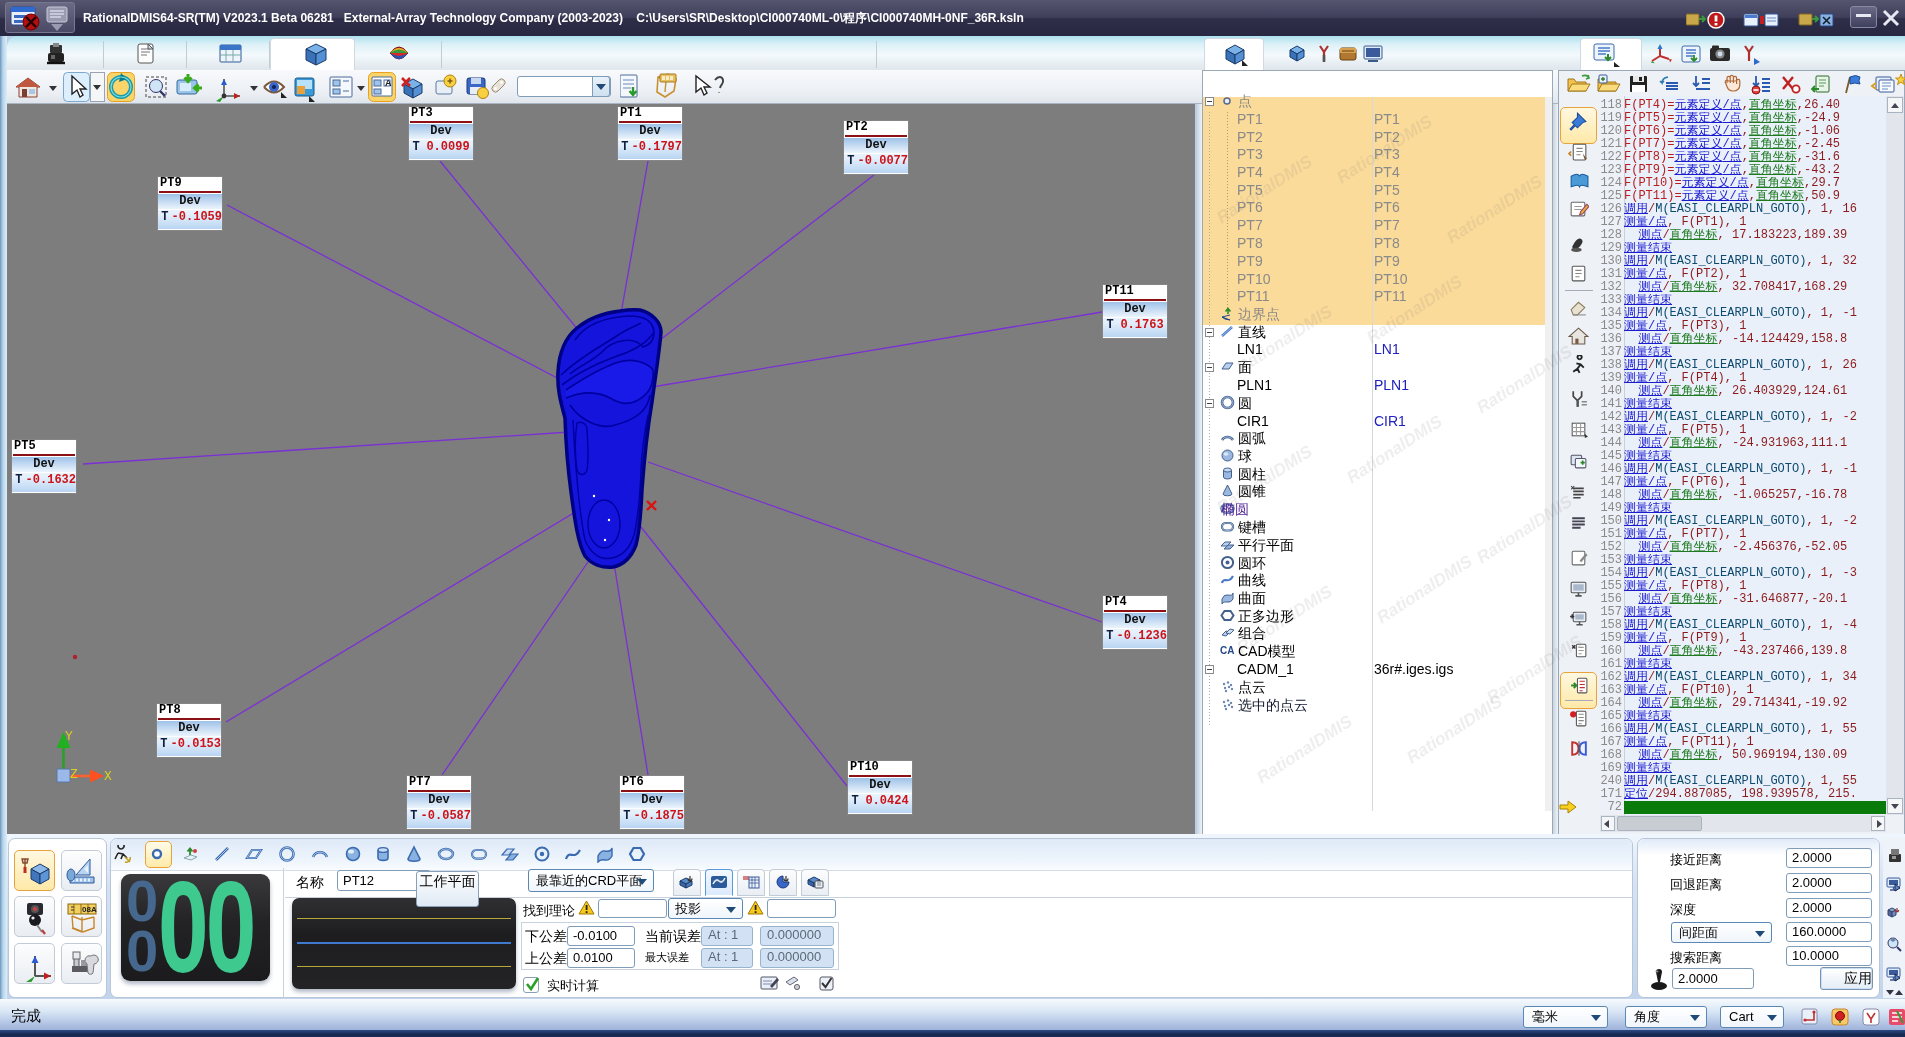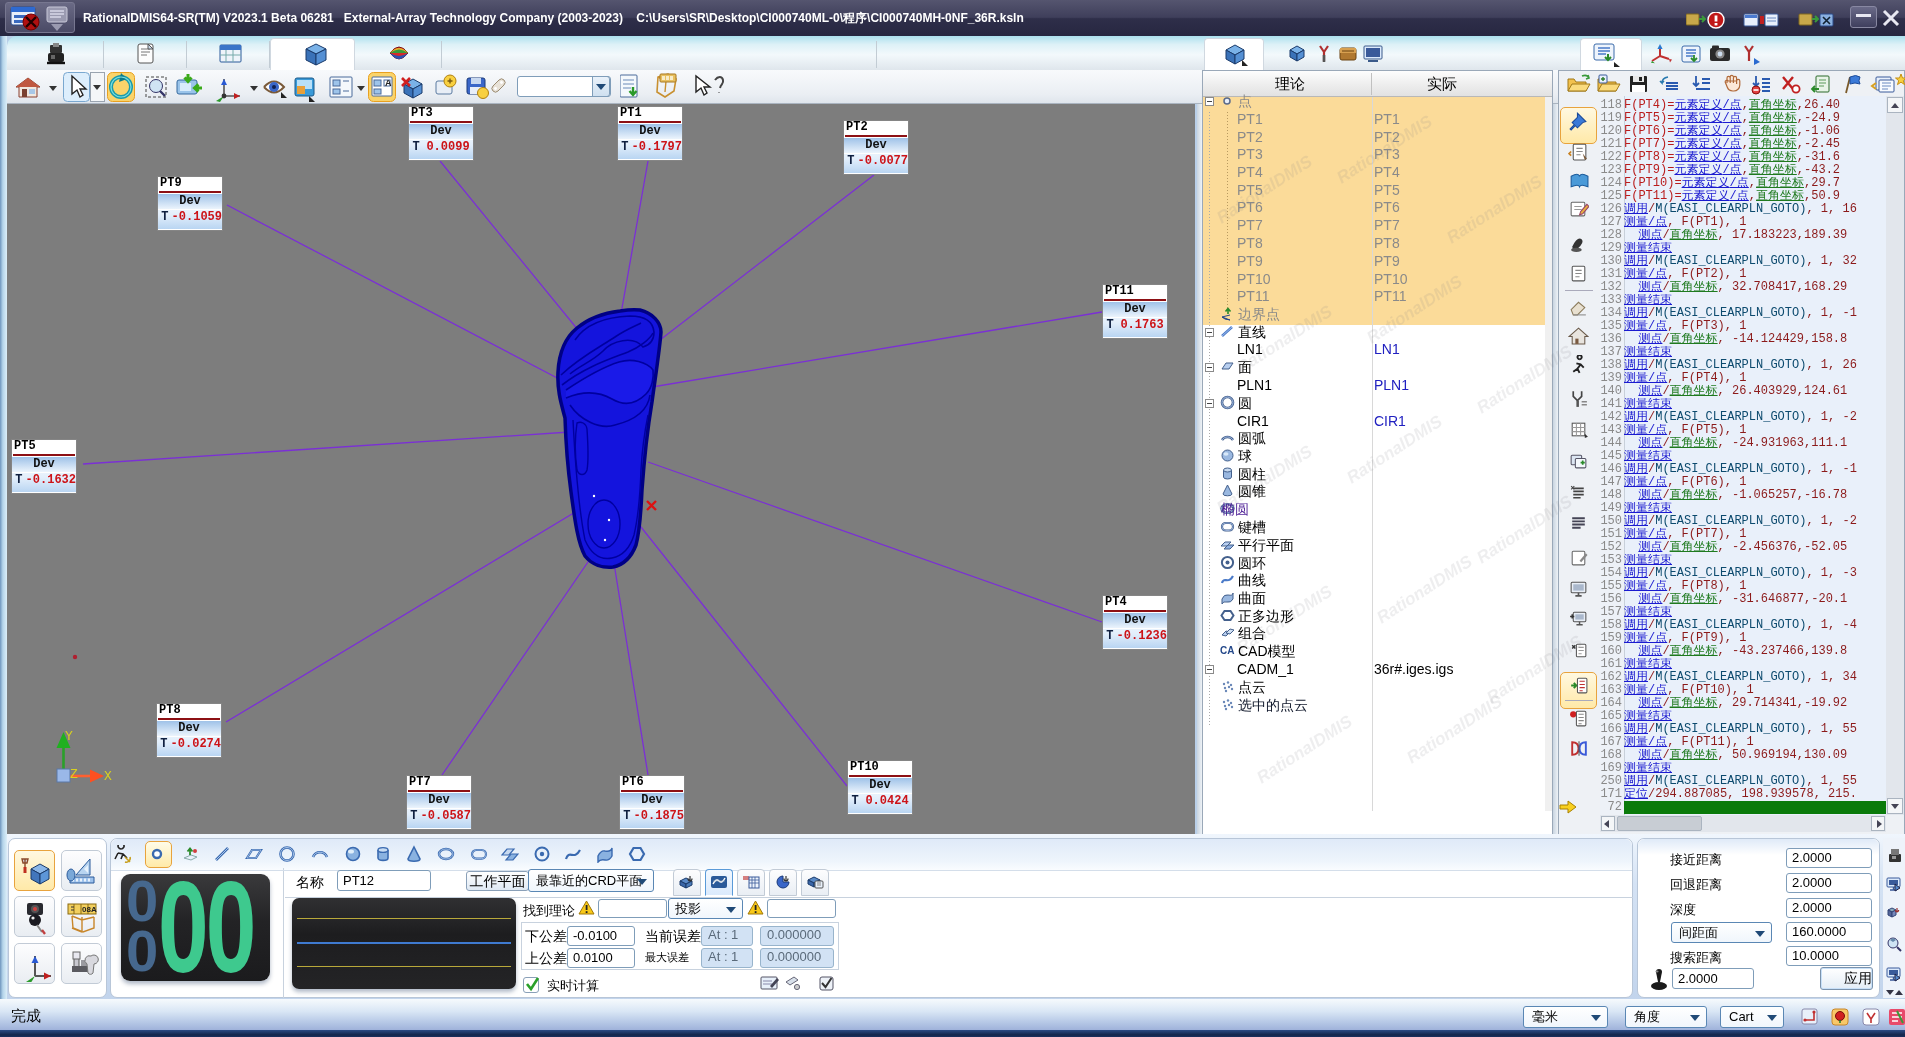--- a/index.html
+++ b/index.html
@@ -341,21 +341,21 @@
       </div>
     </div>
   </div>
 <div class="ptb" style="left:156px;top:703px">
     <div class="h">PT8</div>
     <div class="r"></div>
     <div class="b">
       <div class="d">Dev</div>
       <div class="vr">
         <span class="vt">T</span>
-        <span class="vv">-0.0274</span>
+        <span class="vv">-0.0153</span>
       </div>
     </div>
   </div>
 <div class="ptb" style="left:406px;top:775px">
     <div class="h">PT7</div>
     <div class="r"></div>
     <div class="b">
       <div class="d">Dev</div>
       <div class="vr">
         <span class="vt">T</span>
@@ -381,25 +381,20 @@
       <div class="d">Dev</div>
       <div class="vr">
         <span class="vt">T</span>
         <span class="vv">0.0424</span>
       </div>
     </div>
   </div>
 
 <div class="a" style="left:1197px;top:104px;width:5px;height:730px;background:linear-gradient(90deg,#c8d4e0,#eef2f6)"></div>
 <div class="a" style="left:1202px;top:70px;width:351px;height:766px;background:#fff;border:1px solid #9aa8b8;overflow:hidden">
- <div class="a" style="left:0;top:0;width:349px;height:26px;background:linear-gradient(#fdfdfd,#ececec 60%,#e2e2e2);border-bottom:1px solid #b8b8b8">
-  <div class="a" style="left:72px;top:4px;font-size:15px">理论</div>
-  <div class="a" style="left:224px;top:4px;font-size:15px">实际</div>
-  <div class="a" style="left:168px;top:2px;width:1px;height:22px;background:#c0c0c0"></div>
- </div>
  <div class="a" style="left:0;top:26px;width:342px;height:228px;background:#fbdb99"></div>
  <div class="a" style="left:169px;top:26px;width:1px;height:714px;background:#d8d8d8"></div>
  <div class="a" style="left:342px;top:26px;width:7px;height:714px;background:#f0f0f0"></div>
 </div>
 
 <div class="wm" style="left:1210px;top:180px">RationalDMIS</div>
 <div class="wm" style="left:1330px;top:140px">RationalDMIS</div>
 <div class="wm" style="left:1440px;top:200px">RationalDMIS</div>
 <div class="wm" style="left:1230px;top:330px">RationalDMIS</div>
 <div class="wm" style="left:1360px;top:300px">RationalDMIS</div>
@@ -768,21 +763,21 @@
 <div class="cl" style="top:645px"><span class="n">160</span>  <span class="kb">测点</span><span class="kr">/</span><span class="kg">直角坐标</span><span class="kr">, -43.237466,139.8</span></div>
 <div class="cl" style="top:658px"><span class="n">161</span><span class="kb">测量结束</span></div>
 <div class="cl" style="top:671px"><span class="n">162</span><span class="kb">调用</span><span class="kr">/</span><span class="kt">M(EASI_CLEARPLN_GOTO)</span><span class="kr">, 1, 34</span></div>
 <div class="cl" style="top:684px"><span class="n">163</span><span class="kb">测量</span><span class="kb">/点</span><span class="kr">, F(PT10), 1</span></div>
 <div class="cl" style="top:697px"><span class="n">164</span>  <span class="kb">测点</span><span class="kr">/</span><span class="kg">直角坐标</span><span class="kr">, 29.714341,-19.92</span></div>
 <div class="cl" style="top:710px"><span class="n">165</span><span class="kb">测量结束</span></div>
 <div class="cl" style="top:723px"><span class="n">166</span><span class="kb">调用</span><span class="kr">/</span><span class="kt">M(EASI_CLEARPLN_GOTO)</span><span class="kr">, 1, 55</span></div>
 <div class="cl" style="top:736px"><span class="n">167</span><span class="kb">测量</span><span class="kb">/点</span><span class="kr">, F(PT11), 1</span></div>
 <div class="cl" style="top:749px"><span class="n">168</span>  <span class="kb">测点</span><span class="kr">/</span><span class="kg">直角坐标</span><span class="kr">, 50.969194,130.09</span></div>
 <div class="cl" style="top:762px"><span class="n">169</span><span class="kb">测量结束</span></div>
-<div class="cl" style="top:775px"><span class="n">250</span><span class="kb">调用</span><span class="kr">/</span><span class="kt">M(EASI_CLEARPLN_GOTO)</span><span class="kr">, 1, 55</span></div>
+<div class="cl" style="top:775px"><span class="n">240</span><span class="kb">调用</span><span class="kr">/</span><span class="kt">M(EASI_CLEARPLN_GOTO)</span><span class="kr">, 1, 55</span></div>
 <div class="cl" style="top:788px"><span class="n">171</span><span class="kb">定位</span><span class="kr">/294.887085, 198.939578, 215.</span></div>
 <div class="a" style="left:1624px;top:801px;width:262px;height:13px;background:#0a7a0a"></div>
 <div class="cl" style="top:801px"><span class="n">72</span></div>
 <svg class="a" style="left:1558px;top:799px" width="20" height="16">
     <path d="M2 6 h8 v-4 l8 6 -8 6 v-4 h-8 z" fill="#f8d020" stroke="#a88000"></path>
   </svg>
 
 <div class="a" style="left:1886px;top:96px;width:18px;height:719px;background:#e2e6ec"></div>
 <div class="a" style="left:1887px;top:97px;width:16px;height:16px;background:#f4f6f8;border:1px solid #aab4c0"></div>
 <div class="a" style="left:1891px;top:103px;width:0;height:0;border-left:4px solid transparent;border-right:4px solid transparent;border-bottom:5px solid #445;"></div>
@@ -924,21 +919,21 @@
 <div class="a" style="left:283px;top:868px;width:1px;height:130px;background:#c8d2de"></div>
 <div class="a" style="left:285px;top:897px;width:1348px;height:1px;background:#c8d2de"></div>
 <div class="a" style="left:111px;top:870px;width:1521px;height:1px;background:#d4deea"></div>
 <div class="a" style="left:292px;top:898px;width:224px;height:91px;background:linear-gradient(#303032,#1d1d1f 40%,#242426);border-radius:7px;box-shadow:0 3px 4px rgba(80,100,130,.45)"></div>
 <div class="a" style="left:297px;top:918px;width:214px;height:1px;background:#b8a83a"></div>
 <div class="a" style="left:297px;top:966px;width:214px;height:1px;background:#b8a83a"></div>
 <div class="a" style="left:297px;top:942px;width:214px;height:2px;background:#3f7ad0"></div>
 
 <div class="lbl" style="left:296px;top:874px;font-size:14px">名称</div>
 <div class="inp" style="left:337px;top:870px;width:94px;height:21px;line-height:19px">PT12</div>
-<div class="a" style="left:466px;top:871px;width:63px;height:20px;background:linear-gradient(#fff,#dfe9f4);border:1px solid #8aa0b8;border-radius:3px;text-align:center;font-size:14px;line-height:18px">工作平面</div>
+<div class="a" style="left:416px;top:871px;width:63px;height:36px;background:linear-gradient(#fff,#dfe9f4);border:1px solid #8aa0b8;border-radius:3px;text-align:center;font-size:14px;line-height:18px">工作平面</div>
 <div class="dd" style="left:528px;top:869px;width:126px;height:23px;line-height:21px;padding-left:7px">最靠近的CRD平面<span class="ar"></span></div>
 
 <div class="a" style="left:673px;top:869px;width:28px;height:27px;background:linear-gradient(#fdfdfe,#e9eef4);border:1px solid #c2cbd6;border-radius:4px 4px 0 0"></div>
 <svg class="a" style="left:678px;top:873px" width="18" height="18">
     <path d="M2 8 L8 5 L14 8 L8 11 Z" fill="#5a8ac8" stroke="#1a3a6a"></path>
     <path d="M2 8 v4 l6 3 v-4z" fill="#3a66a8" stroke="#1a3a6a"></path>
     <path d="M14 8 v4 l-6 3 v-4z" fill="#4a7ab8" stroke="#1a3a6a"></path>
     <path d="M12 3 v5 m-2 -2.5 a2 2.5 0 0 0 4 0" stroke="#333" stroke-width="1.2" fill="none"></path>
   </svg>
 <div class="a" style="left:705px;top:869px;width:28px;height:27px;background:linear-gradient(#f2f8ff,#dbeafc);border:1px solid #5a9ad8;border-bottom:1px solid #fff;border-radius:4px 4px 0 0"></div>

